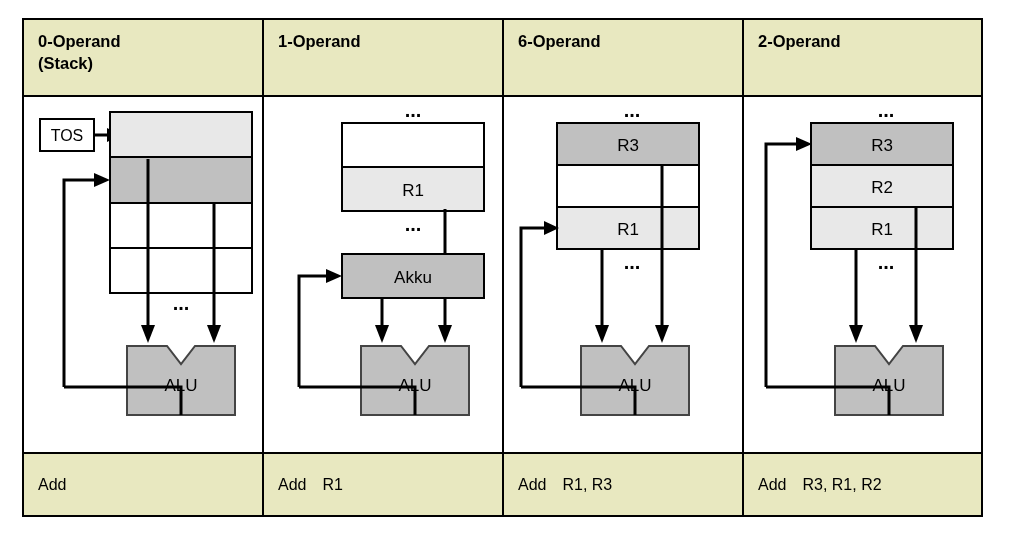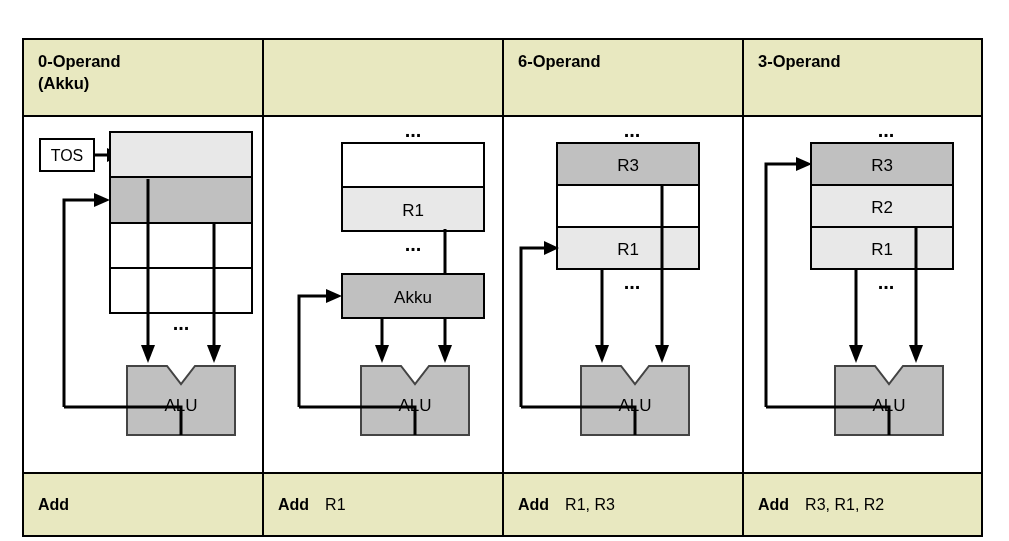--- a/index.html
+++ b/index.html
@@ -21,21 +21,20 @@
   .table {
     position: absolute;
     left: 22px;
     top: 18px;
     width: 961px;
     height: 499px;
     border: 2px solid #000000;
     box-sizing: border-box;
     display: flex;
     flex-direction: column;
-    margin-top: 20px;
   }
   .row {
     display: flex;
     width: 100%;
     box-sizing: border-box;
   }
   .row-header {
     height: 77px;
     border-bottom: 2px solid #000000;
   }
@@ -74,42 +73,43 @@
     color: #000;
   }
   .cell-diagram {
     background: #ffffff;
     overflow: hidden;
   }
   .cell-diagram svg {
     display: block;
   }
   .hdr-line { display: block; }
-  .instr-op { display: inline-block; font-weight: bold; }
+  .instr-op { display: inline-block; }
   .instr-args { display: inline-block; margin-left: 16px; white-space: pre; }
 </style>
 </head>
 <body>
 
 <div id="root">
   <div class="table">
 
     <div class="row row-header">
       <div class="cell cell-header">
         <span class="hdr-line">0-Operand</span>
-        <span class="hdr-line">(Akku)</span>
-      </div>
-      <div class="cell cell-header">
+        <span class="hdr-line">(Stack)</span>
+      </div>
+      <div class="cell cell-header">
+        <span class="hdr-line">1-Operand</span>
       </div>
       <div class="cell cell-header">
         <span class="hdr-line">6-Operand</span>
         <span class="hdr-line"></span>
       </div>
       <div class="cell cell-header">
-        <span class="hdr-line">3-Operand</span>
+        <span class="hdr-line">2-Operand</span>
         <span class="hdr-line"></span>
       </div>
     </div>
 
     <div class="row row-diagram">
 
       <div class="cell cell-diagram">
         <svg width="238" height="355" viewBox="0 0 238 355">
 
           <rect x="16" y="22" width="54" height="32" fill="#ffffff" stroke="#000" stroke-width="2"></rect>

